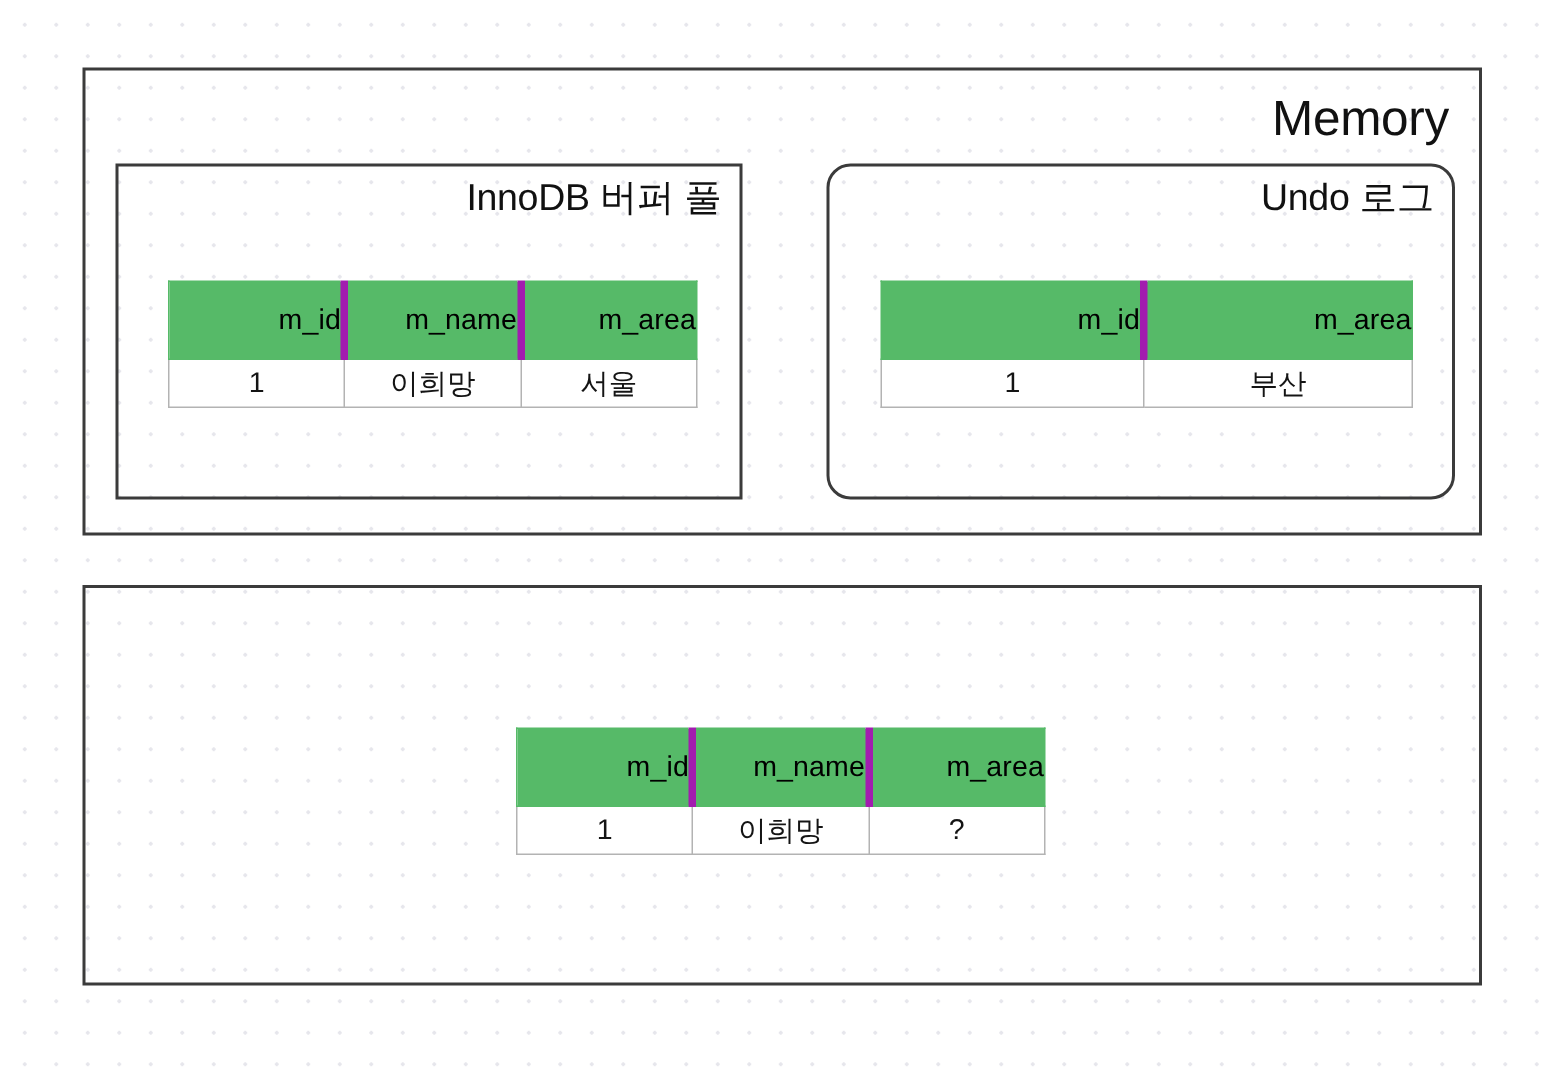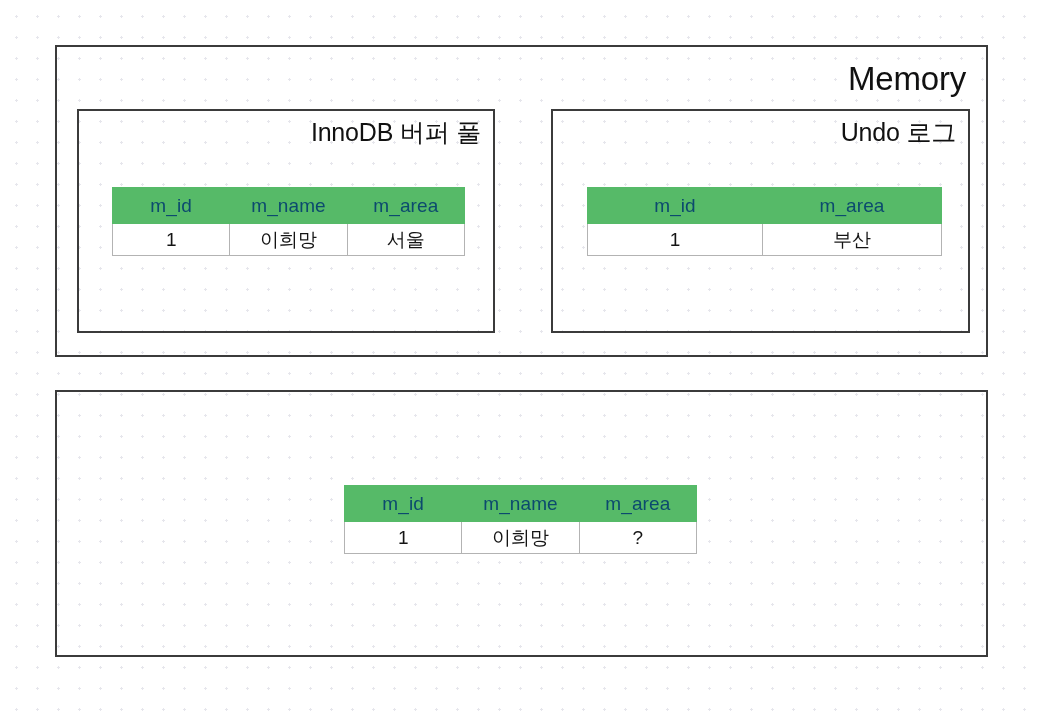--- a/index.html
+++ b/index.html
@@ -71,20 +71,21 @@
     top: 62px;
     width: 418px;
     height: 224px;
     padding-left: 28px;
   }
   #undolog-box {
     left: 494px;
     top: 62px;
     width: 419px;
     height: 224px;
+    border-radius: 16px;
   }
   .subregion-title {
     position: absolute;
     right: 12px;
     top: 8px;
     font-size: 25px;
     line-height: 1.1;
     color: #111111;
     white-space: nowrap;
     letter-spacing: -0.2px;
@@ -100,29 +101,30 @@
   }
   .data-table th,
   .data-table td {
     box-sizing: border-box;
     text-align: center;
     padding: 0;
     font-weight: normal;
     white-space: nowrap;
   }
   .data-table th {
-    height: 36px;
+    height: 52px;
     background: #56ba68;
-    color: #0c4a6e;
+    color: #000000;
     border: 1px solid #56ba68;
     font-size: 19px;
     letter-spacing: 0.1px;
+    text-align: right;
   }
   .data-table th + th {
-    border-left: 1px solid #a21caf;
+    border-left: 5px solid #a21caf;
   }
   .data-table td {
     height: 32px;
     background: #ffffff;
     color: #141414;
     border: 1px solid #b3b3b3;
     font-size: 19px;
   }
 
   

